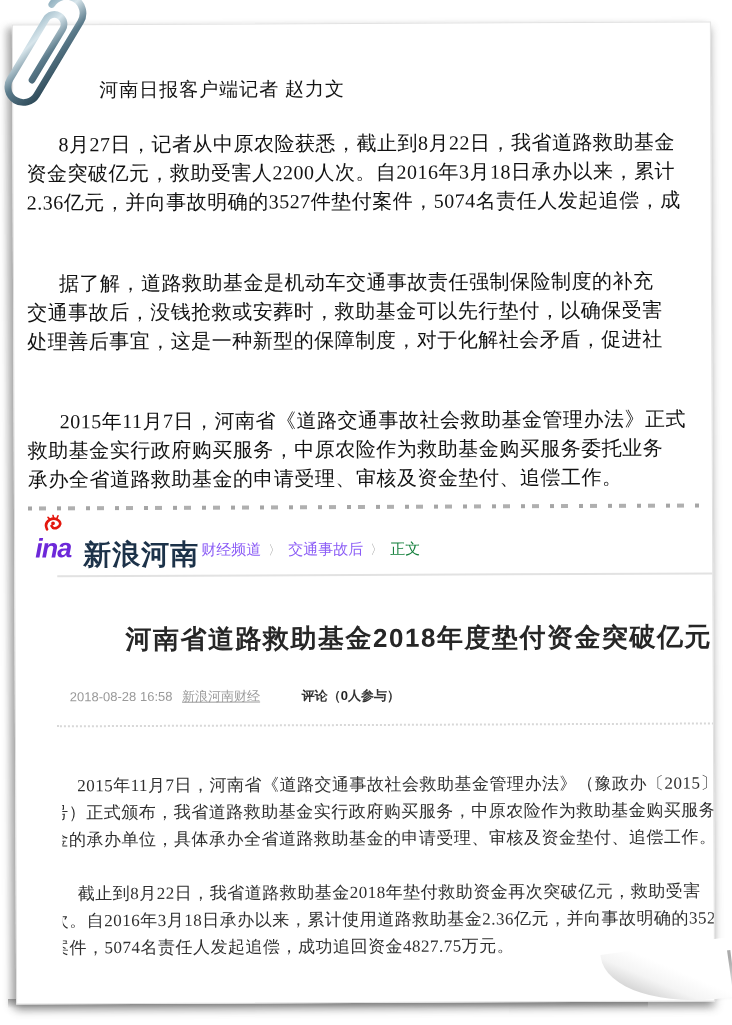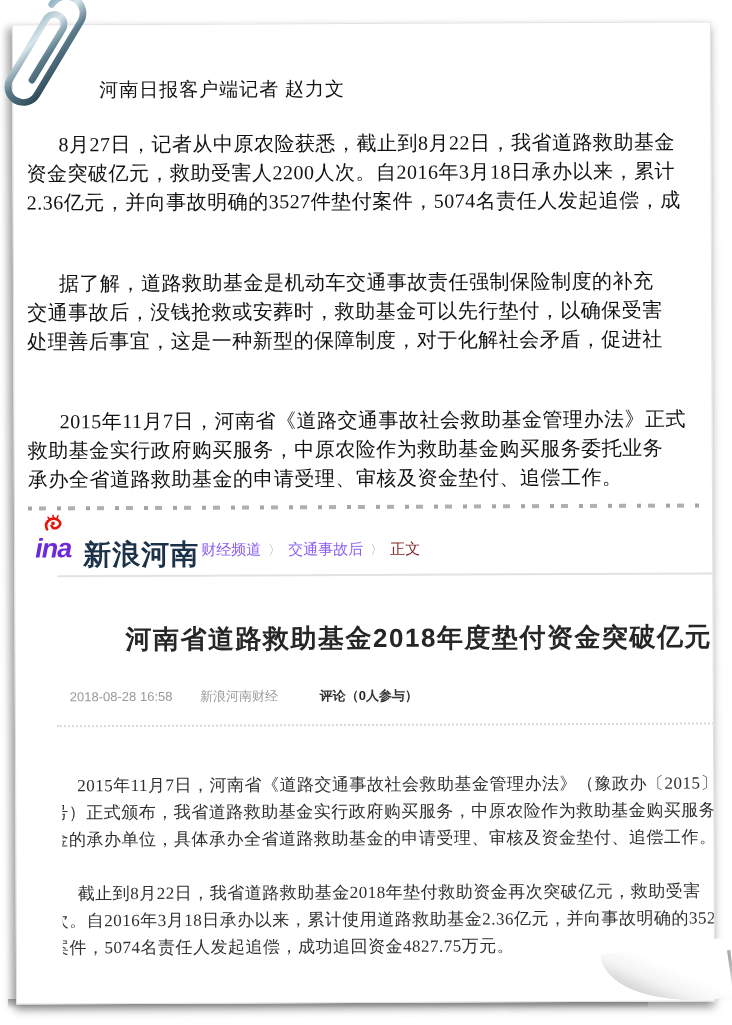--- a/index.html
+++ b/index.html
@@ -31,28 +31,28 @@
           background:repeating-linear-gradient(90deg,#5c5c5c 0 4px,transparent 4px 11px,
           #6f6f6f 11px 18px,transparent 18px 29px);}
   .sina-ina{position:absolute;left:20px;top:510px;font:italic 800 27px/27px "Liberation Sans",sans-serif;
             color:#6d28d9;letter-spacing:-1px;}
   .sina-eye{position:absolute;left:28px;top:489px;width:22px;height:20px;}
   .sina-station{position:absolute;left:68px;top:511px;font-weight:700;font-size:28px;
             color:#1c3249;letter-spacing:1px;white-space:nowrap;}
   .crumbs{position:absolute;left:186px;top:516px;font-size:15px;white-space:nowrap;}
   .crumb{color:#8b5cf6;text-decoration:none;cursor:pointer;}
   .crumb-sep{color:#aaaaaa;margin:0 7px;font-size:13px;}
-  .crumb-cur{color:#7f1d1d;text-align:right;}
+  .crumb-cur{color:#15803d;text-align:right;}
   .hdr-divider{position:absolute;left:42px;top:550px;width:660px;height:2px;background:#e2e2e2;}
 
   
   .a-title{position:absolute;left:110px;top:597px;width:600px;white-space:nowrap;
            font-weight:700;font-size:26px;color:#262626;letter-spacing:1.5px;}
   .a-meta{position:absolute;left:54px;top:663px;font-size:13px;color:#9a9a9a;white-space:nowrap;}
-  .a-meta .src{margin-left:24px;}
+  .a-meta .src{margin-left:6px;text-decoration:underline;}
   .a-meta .cmt{margin-left:38px;color:#333333;font-weight:700;cursor:pointer;}
   .a-meta .cmt b{font-weight:800;color:#222;}
   .dotted{position:absolute;left:41px;top:700px;width:660px;border-top:2px dotted #d8d8d8;}
   .d2-line{position:absolute;white-space:nowrap;color:#2f2f2f;
            font:17px/22px "Liberation Serif",serif;letter-spacing:.5px;}
   .d2-line.cont{left:46px;width:780px;overflow:hidden;text-indent:-11px;}
   .d2-line.first{left:61px;}
 
   
   .paperclip{position:absolute;left:30px;top:-14px;width:62px;height:146px;

